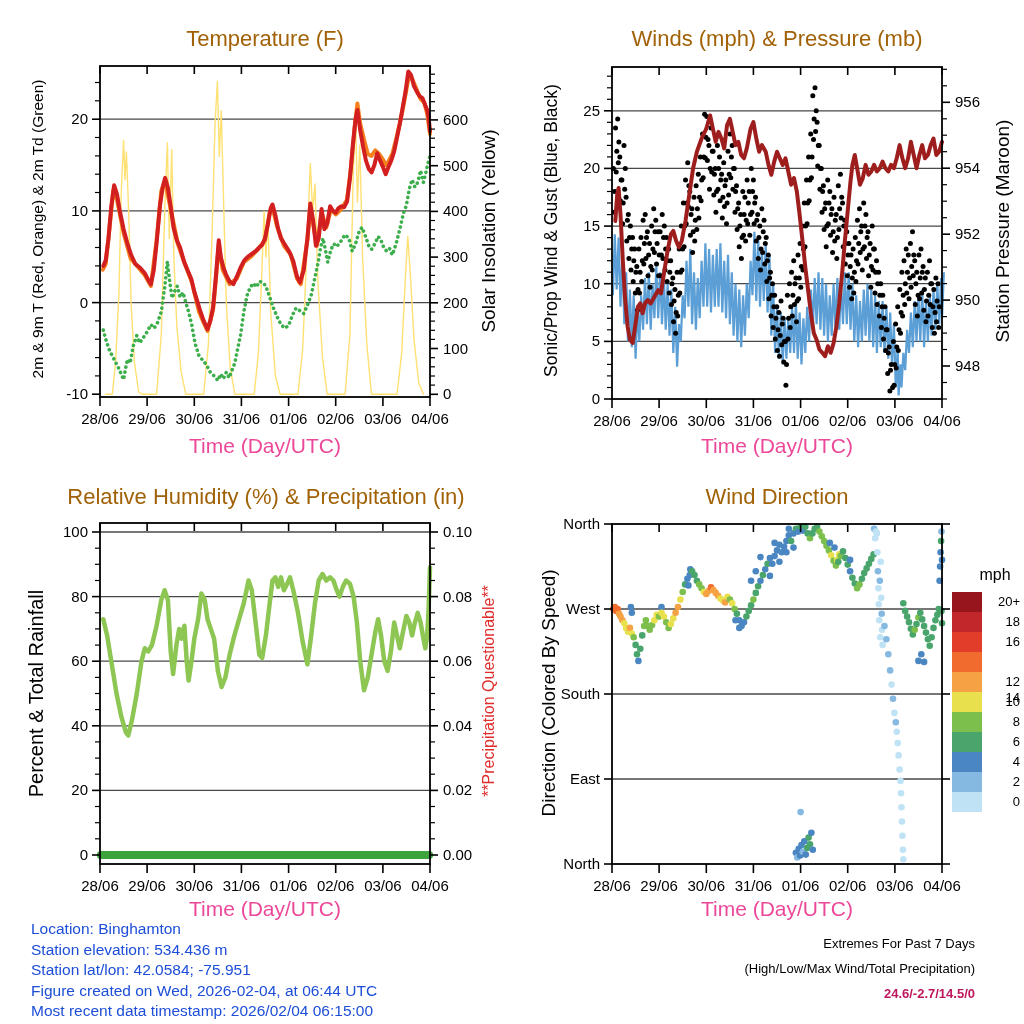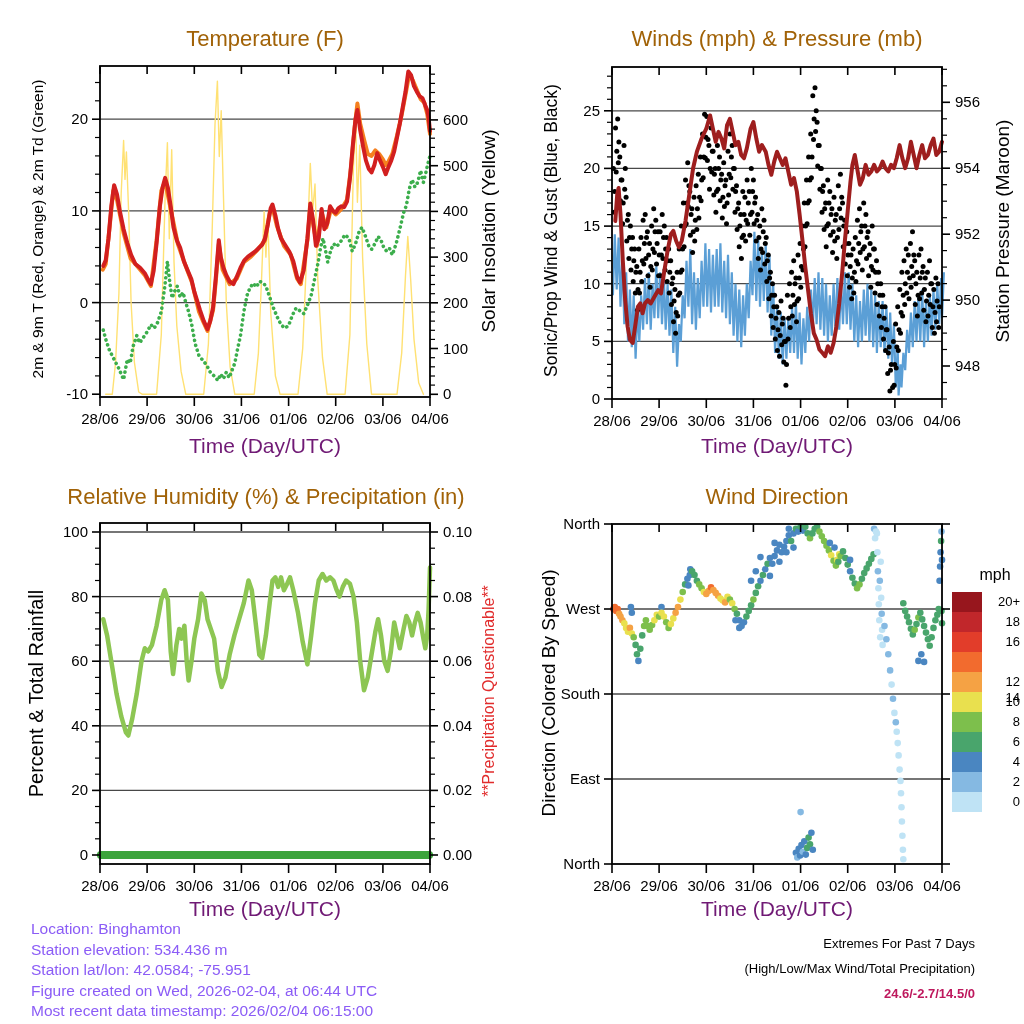--- a/index.html
+++ b/index.html
@@ -1,22 +1,22 @@
 <!DOCTYPE html>
 <html><head>
 <meta charset="utf-8">
 <style>
   html,body{margin:0;padding:0;background:#fff;}
   .fig{position:relative;width:1024px;height:1024px;background:#fff;overflow:hidden;
        font-family:"Liberation Sans", sans-serif;color:#000;}
   #chart-svg{position:absolute;left:0;top:0;}
   .ptitle{position:absolute;text-align:center;font-size:22px;color:#a16207;white-space:nowrap;}
-  .xlab{position:absolute;text-align:center;font-size:21px;color:#701a75;}
+  .xlab{position:absolute;text-align:center;font-size:21px;color:#ec4899;}
   .rot{position:absolute;text-align:center;transform:rotate(-90deg);white-space:nowrap;}
-  .ftr{position:absolute;left:31px;top:919px;font-size:15.5px;line-height:20.5px;color:#8b5cf6;}
+  .ftr{position:absolute;left:31px;top:919px;font-size:15.5px;line-height:20.5px;color:#1d4ed8;}
   .ext{position:absolute;right:49px;top:931px;width:520px;text-align:right;
        font-size:13px;line-height:25px;color:#000;}
   .ext .red{font-weight:bold;}
   .lcell{position:absolute;left:952px;width:30px;height:20px;}
   .llab{position:absolute;left:984px;width:36px;height:20px;line-height:20px;
         text-align:right;font-size:13px;}
   .mph{position:absolute;left:965px;top:566px;width:60px;text-align:center;font-size:16px;}
   svg text{font-family:"Liberation Sans", sans-serif;fill:#000;}
 </style>
 </head>

